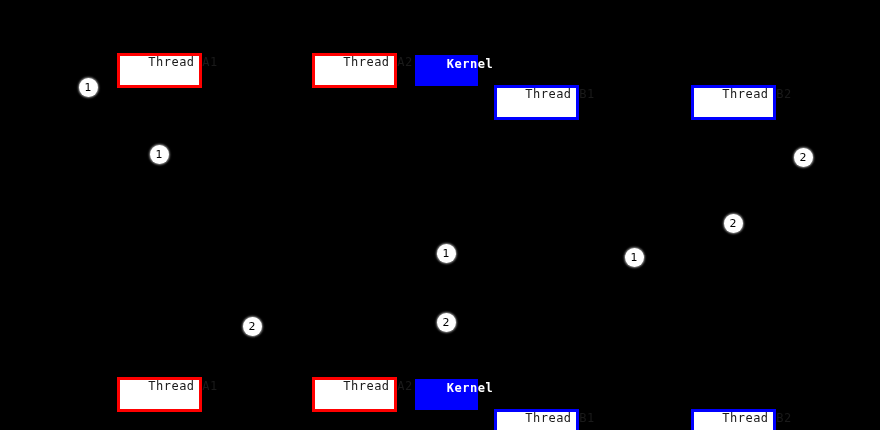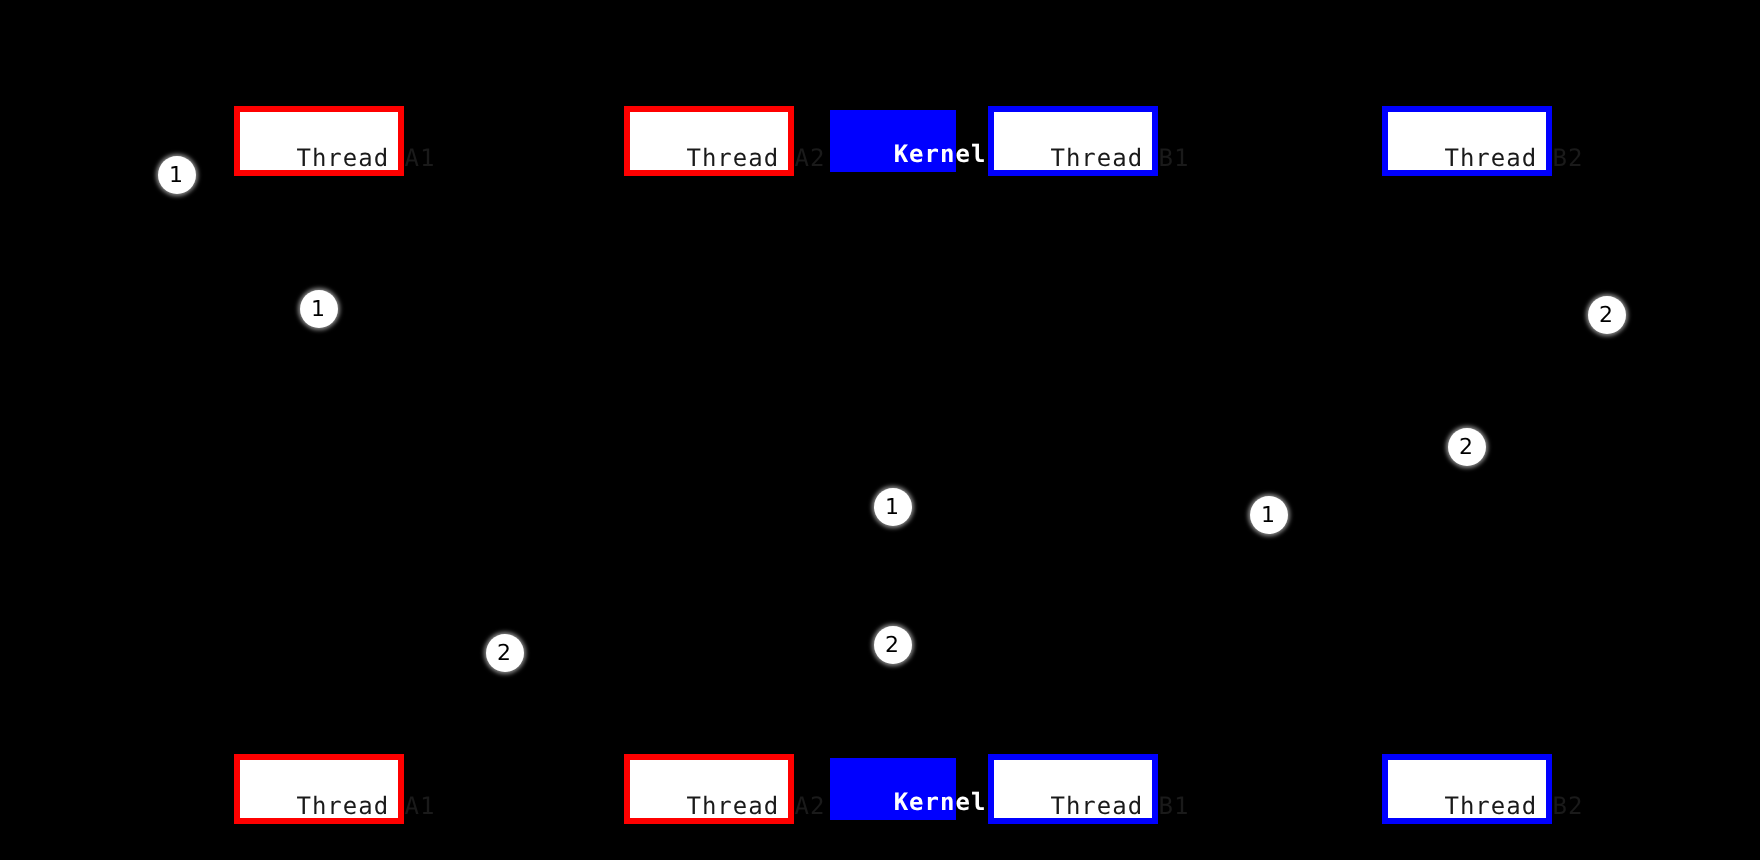--- a/index.html
+++ b/index.html
@@ -17,33 +17,33 @@
   }
 
   
   .participant-box {
     position: absolute;
     box-sizing: border-box;
     background: #ffffff;
     border-style: solid;
     border-width: 3px;
     display: flex;
-    align-items: flex-end;
+    align-items: flex-start;
     justify-content: center;
     white-space: nowrap;
     letter-spacing: 0.5px;
     padding-left: 47px;
   }
   .participant-box .p-label {
     font-size: 12px;
     line-height: 1;
   }
   .pb-red  { border-color: #ff0000; background: #ffffff; }
   .pb-red  .p-label { color: #1a1a1a; }
-  .pb-blue { border-color: #0000ff; background: #ffffff; }
+  .pb-blue { border-color: #0000ff; background: #ffffff; margin-top: 32px; }
   .pb-blue .p-label { color: #1a1a1a; }
   .pb-solid-blue { border-color: #0000ff; background: #0000ff; font-weight: bold; }
   .pb-solid-blue .p-label { color: #ffffff; }
 
   
   .lifeline {
     position: absolute;
     width: 1px;
     background: #000000;
   }

